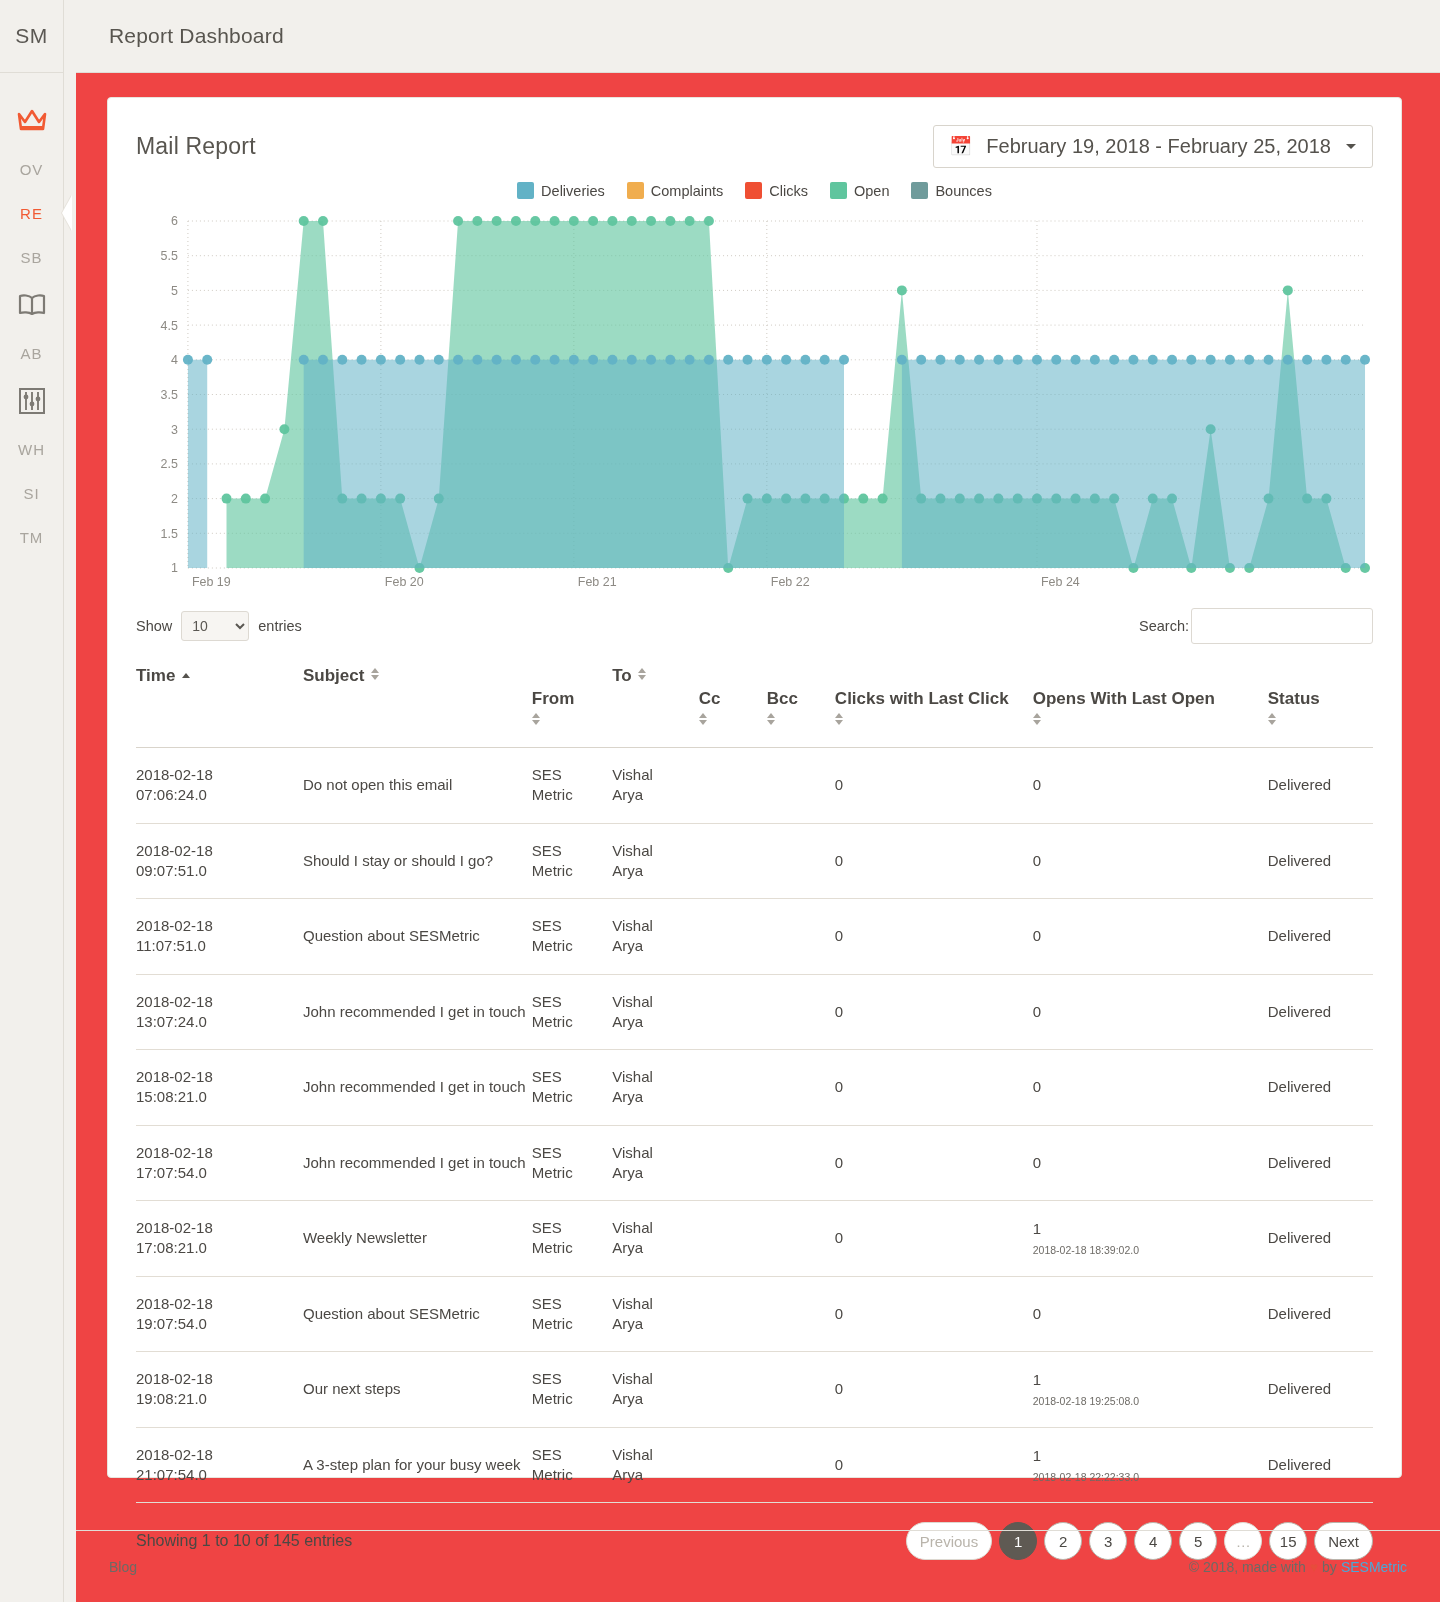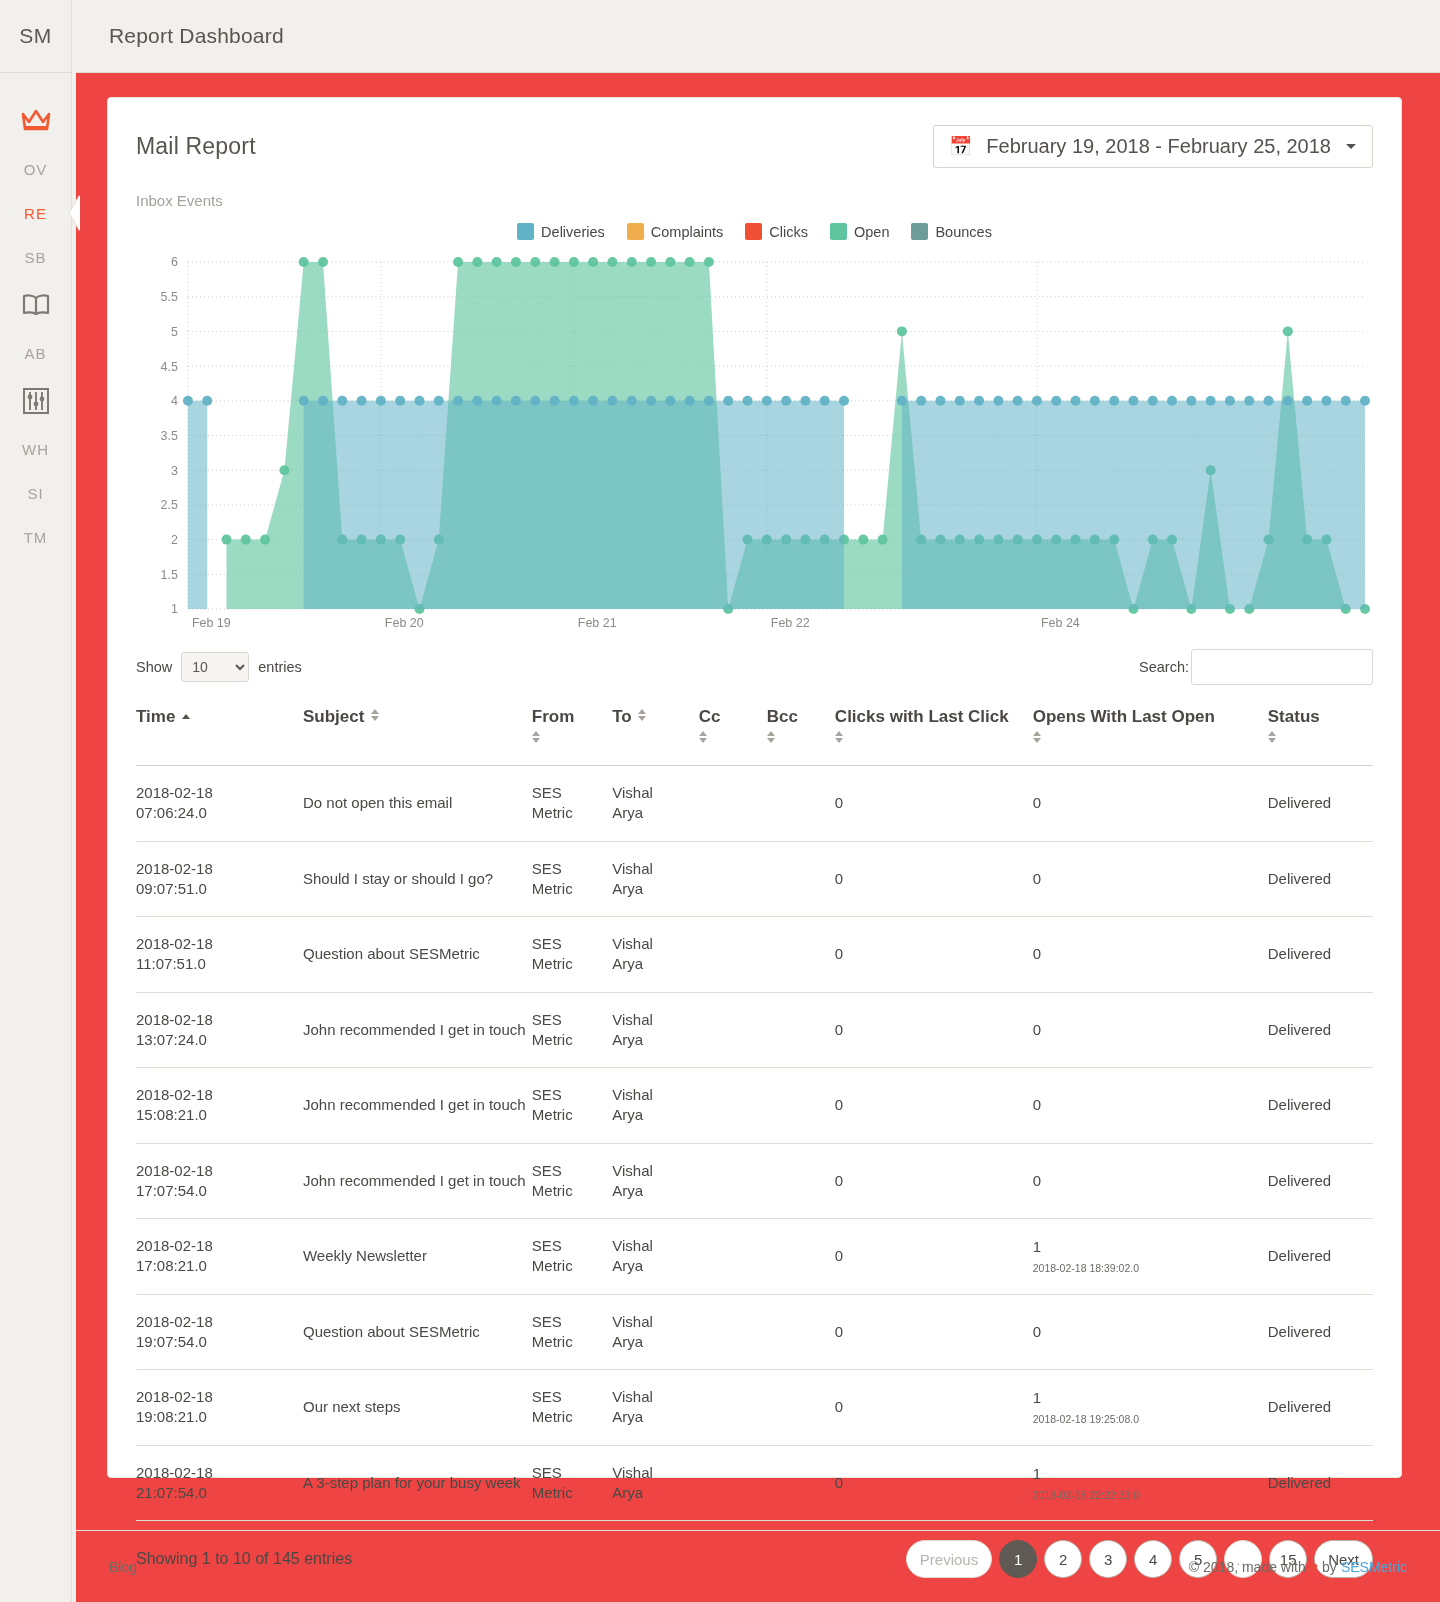--- a/index.html
+++ b/index.html
@@ -9,21 +9,21 @@
     background: #f2f0ec;
     font-family: "Liberation Sans", sans-serif;
     color: #4a4a4a;
     overflow: hidden;
   }
 
   
   #sidebar {
     position: absolute;
     left: 0; top: 0;
-    width: 72px; height: 1602px;
+    width: 64px; height: 1602px;
     background: #f2f0ec;
     border-right: 1px solid #e0ddd6;
     z-index: 5;
   }
   #sidebar-brand {
     height: 73px;
     display: flex; align-items: center; justify-content: center;
     font-size: 21px; color: #5b5853; letter-spacing: .5px;
     border-bottom: 1px solid #e0ddd6;
   }
@@ -196,21 +196,21 @@
   .sort-ic i {
     display: block;
     width: 0; height: 0;
     margin: 0 auto;
     border-left: 4.5px solid transparent;
     border-right: 4.5px solid transparent;
   }
   .sort-ic i.up { border-bottom: 5px solid #a8a49d; margin-bottom: 2px; }
   .sort-ic i.dn { border-top: 5px solid #a8a49d; }
   .sort-ic.asc i.up { border-bottom-color: #55524d; }
-  .th-stack { display: block; }
+  .th-stack { display: block; margin-top: 23px; }
   .th-stack .sort-ic { display:block; margin: 4px 0 0 0; }
 
   #report-table tbody td {
     font-size: 15px;
     color: #4b4844;
     padding: 17px 0;
     border-bottom: 1px solid #e2ddd4;
     vertical-align: middle;
     line-height: 1.35;
   }
@@ -332,21 +332,20 @@
 
     <div id="card-head">
       <h2 id="mail-report-title">Mail Report</h2>
       <div id="daterange">
         <span class="cal">📅</span>
         <span>February 19, 2018 - February 25, 2018</span>
         <span class="dd-caret"></span>
       </div>
     </div>
 
-    <div id="inbox-events-label">Inbox Events</div>
 
     <div id="legend">
         <div class="legend-item">
           <span class="legend-swatch" style="background: rgb(98, 178, 198);"></span>
           <span class="legend-text">Deliveries</span>
         </div>
         <div class="legend-item">
           <span class="legend-swatch" style="background: rgb(240, 173, 78);"></span>
           <span class="legend-text">Complaints</span>
         </div>

